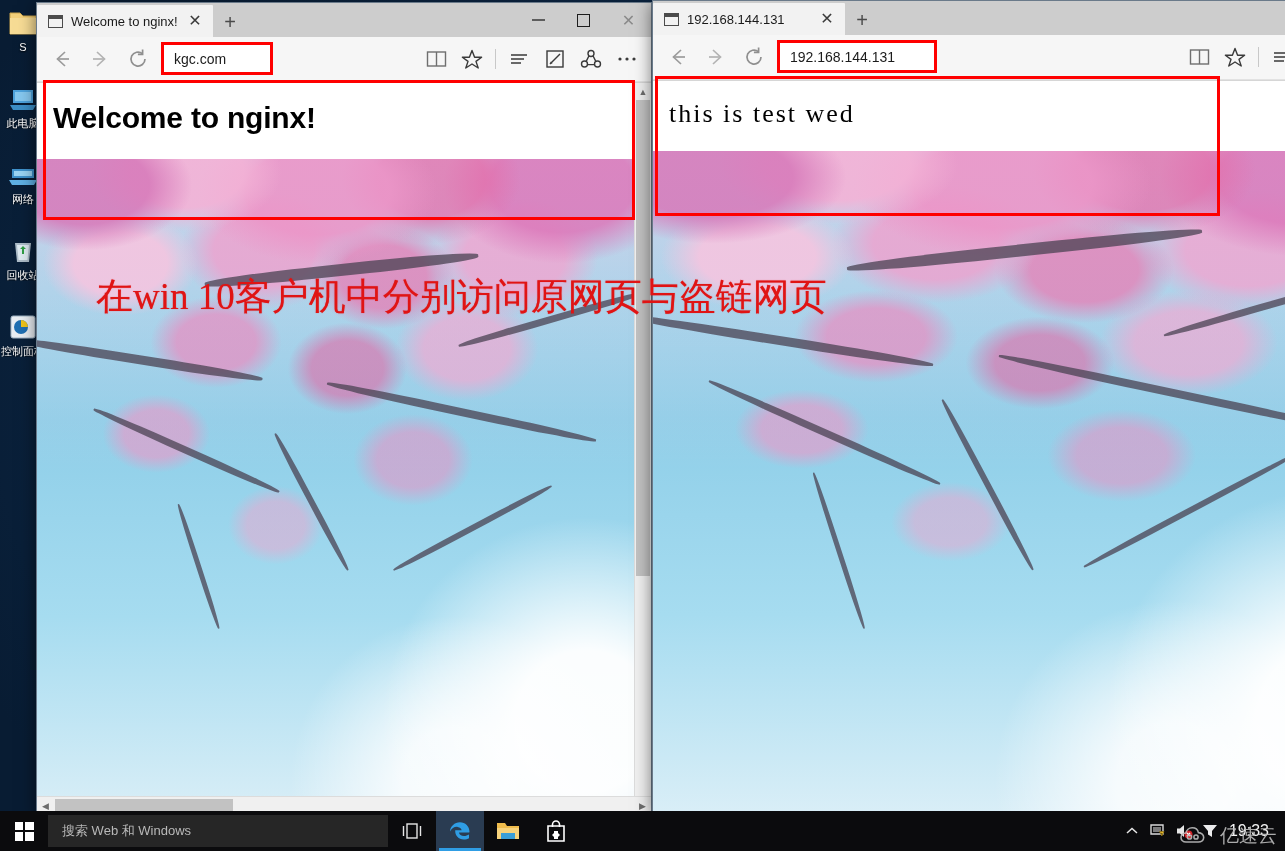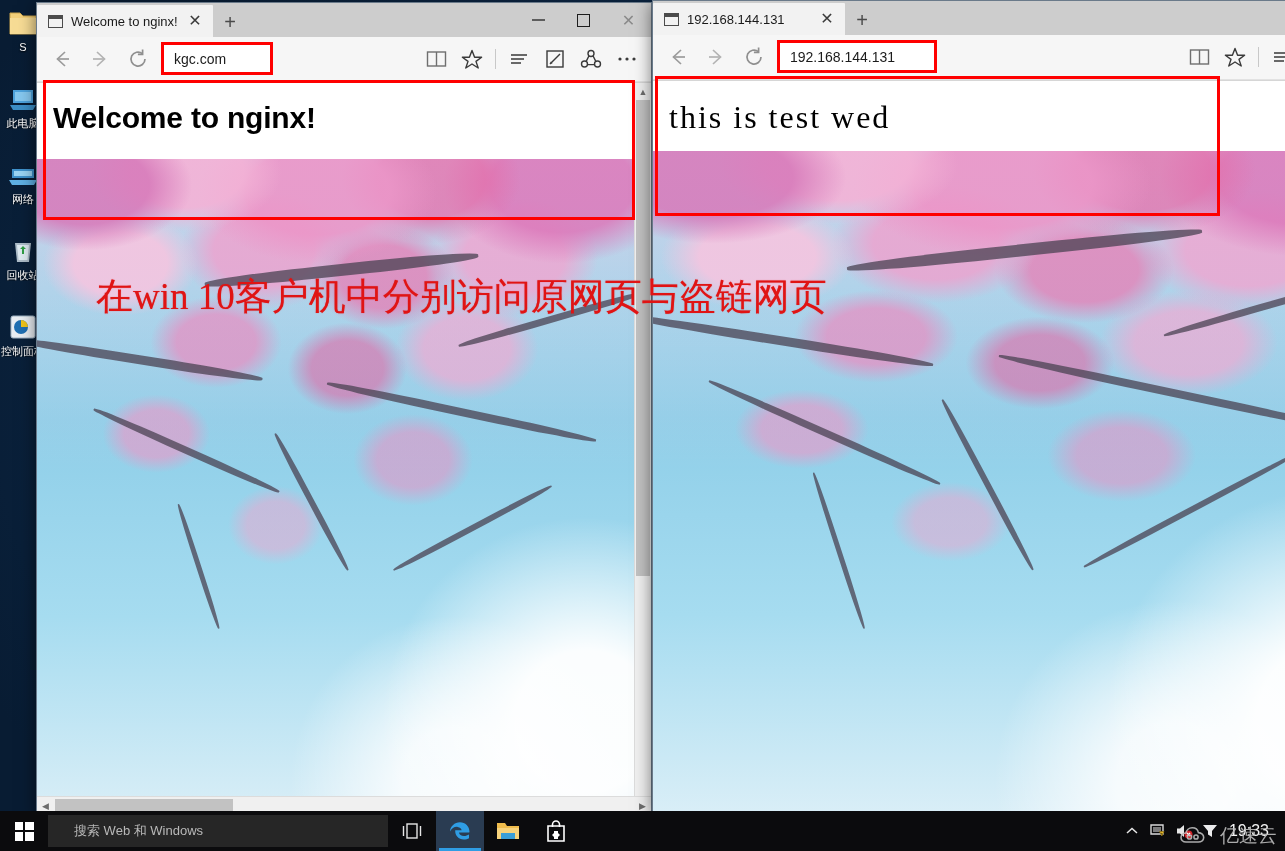--- a/index.html
+++ b/index.html
@@ -150,21 +150,21 @@
   }
   .page {
     position: absolute; inset: 0;
     background: #ffffff;
   }
   .page-heading {
     color: #000;
     padding: 18px 0 16px 16px;
   }
   .h-nginx { font-size: 30px; font-weight: bold; letter-spacing: -0.2px; }
-  .h-mono  { font-family: "Liberation Serif", serif; font-size: 32px; letter-spacing: 2px; }
+  .h-mono  { font-family: "Liberation Serif", serif; font-size: 26px; letter-spacing: 2px; }
 
   
   .sakura {
     position: absolute; left: 0; right: 0;
     background-color: #8fd0e8;
     background-image:
       radial-gradient(circle at 92% 86%, rgba(255,255,255,.95) 0 9%, rgba(255,255,255,0) 26%),
       radial-gradient(circle at 70% 95%, rgba(255,255,255,.8) 0 7%, rgba(255,255,255,0) 22%),
       radial-gradient(ellipse 18% 10% at 8%  4%, rgba(214,120,185,.85) 0 60%, rgba(214,120,185,0) 100%),
       radial-gradient(ellipse 16% 9%  at 25% 2%, rgba(243,178,214,.9) 0 60%, rgba(243,178,214,0) 100%),
@@ -260,21 +260,21 @@
     display: grid;
     grid-template-columns: 1fr 1fr;
     grid-template-rows: 1fr 1fr;
     gap: 2px;
   }
   .win-logo span { background: #ffffff; display:block; }
   #search-box {
     width: 340px; height: 32px;
     background: #262626;
     display: flex; align-items: center;
-    padding-left: 26px;
+    padding-left: 14px;
     color: #b9b9b9; font-size: 13px;
   }
   .tb-btn {
     width: 48px; height: 40px;
     display: flex; align-items: center; justify-content: center;
     position: relative;
   }
   .tb-btn.active { background: #2a3c52; }
   .tb-btn.active::after {
     content: ""; position: absolute; left: 3px; right: 3px; bottom: 0;

